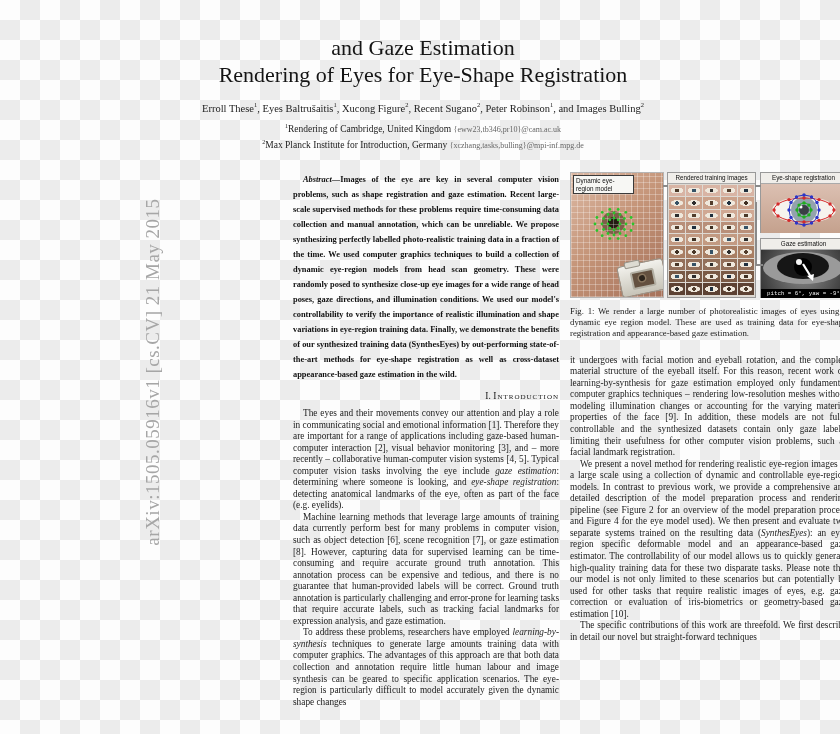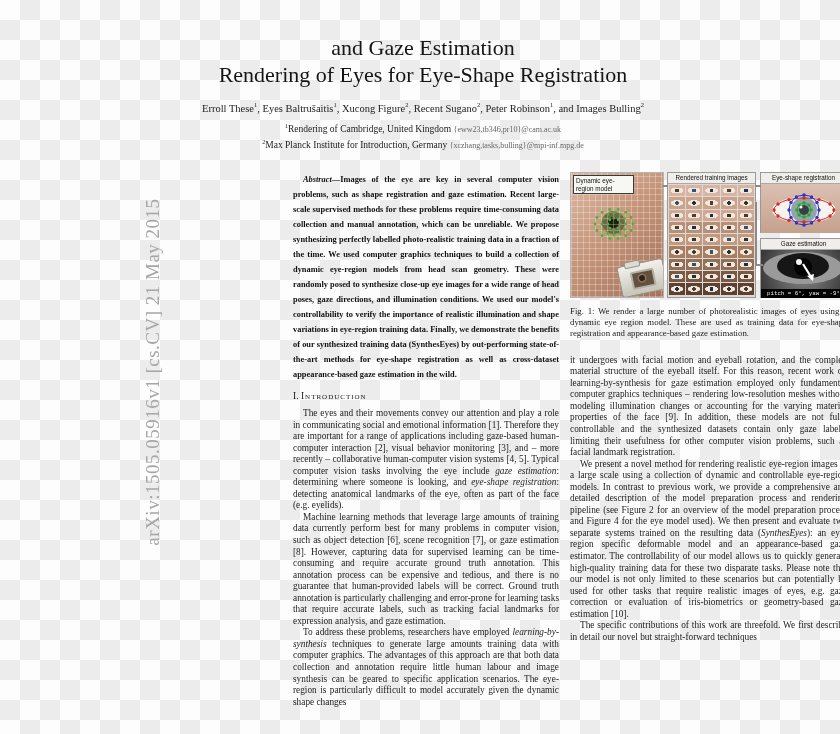--- a/index.html
+++ b/index.html
@@ -23,21 +23,21 @@
   .arxiv-wrap{position:absolute;top:372px;left:153px;width:0;height:0;}
   .arxiv-text{position:absolute;transform:translate(-50%,-50%) rotate(-90deg);white-space:nowrap;
     font-size:19px;letter-spacing:.5px;color:#a6a6a6;font-family:"Liberation Serif",serif;}
   .cols{position:absolute;top:172px;left:163px;display:flex;gap:11px;}
   .col-left{width:266px;}
   .col-right{width:277px;}
   .abstract{font-size:8.4px;line-height:15px;font-weight:bold;text-align:justify;color:#111;}
   .abstract .lead{font-style:italic;}
   .abstract-body{display:inline;}
   .abstract-wrap{text-indent:10px;}
-  .section-heading{margin:9px 0 7px 0;text-align:left;font-size:9.5px;color:#161616;}
+  .section-heading{margin:9px 0 7px 0;text-align:right;font-size:9.5px;color:#161616;}
   .section-heading .sc{font-variant:small-caps;letter-spacing:1px;}
   .bodytext p{margin:0;font-size:9.3px;line-height:11.55px;text-align:justify;text-indent:10px;}
   .bodytext p.noindent{text-indent:0;}
   .bodytext i{font-style:italic;}
   
   .figure1{position:relative;width:277px;height:127px;}
   .fig-panel{position:absolute;box-sizing:border-box;}
   .panel-header{font-family:"Liberation Sans",sans-serif;font-size:6.3px;line-height:8px;
     text-align:center;color:#111;background:#f0eeea;border-bottom:1px solid #aaa;padding:1px 0;}
   .fig-photo{left:0;top:0;width:94px;height:126px;border:1px solid #b5b5b5;overflow:hidden;

